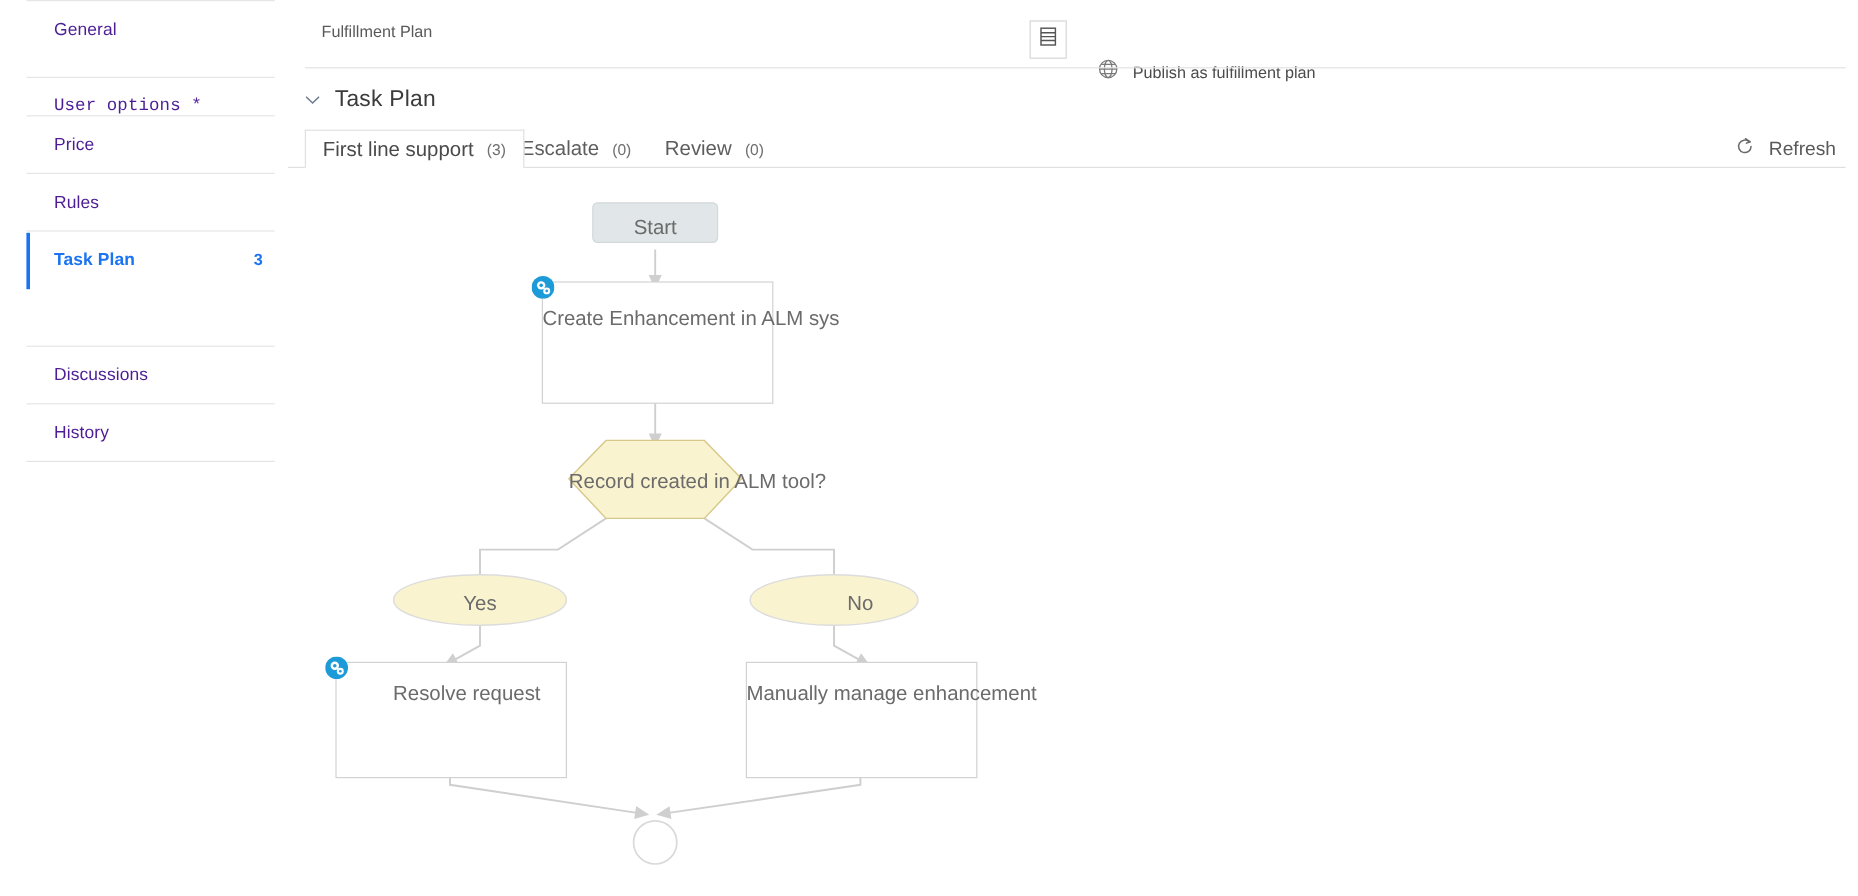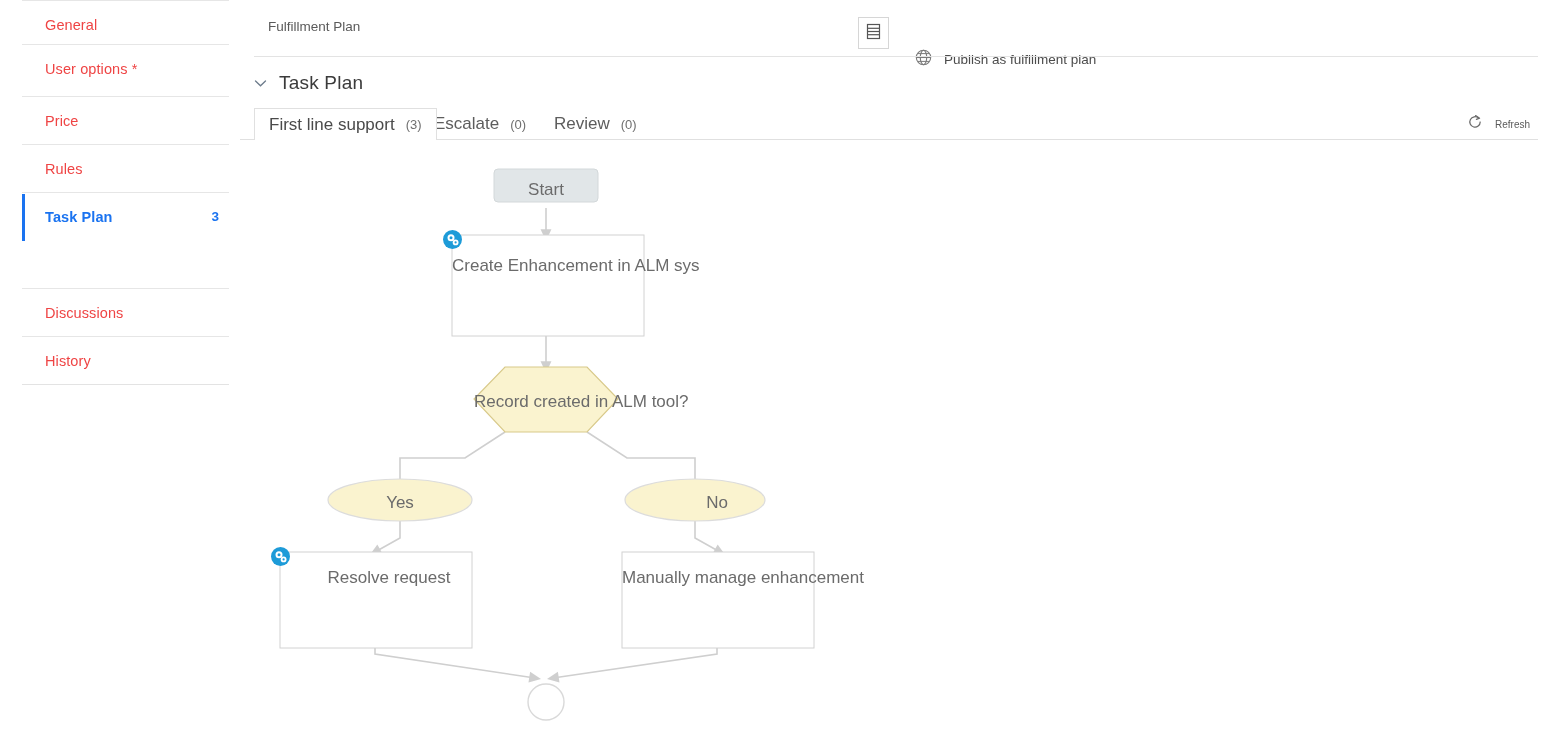--- a/index.html
+++ b/index.html
@@ -17,21 +17,21 @@
     position: absolute; left: 0; top: 0; width: 240px; height: 747px;
     background: #ffffff;
   }
   .side-item {
     position: absolute; left: 22px; width: 207px; height: 48px;
     display: flex; align-items: center;
     border-top: 1px solid #e6e6e6;
     cursor: pointer;
   }
   .side-item .side-label {
-    font-size: 14.5px; color: #ef4444; letter-spacing: .1px;
+    font-size: 14.5px; color: #4c1d95; letter-spacing: .1px;
     margin-left: 23px;
   }
   .side-item .side-count {
     position: absolute; right: 10px; font-size: 13.5px; color: #4a4a4a;
     font-weight: bold;
   }
   .side-item.active .side-label { color: #1a73f0; font-weight: bold; }
   .side-item.active .side-count { color: #1a73f0; font-weight: bold; }
   .side-accent {
     position: absolute; left: 0px; top: 1px; width: 3px; height: 47px;
@@ -106,21 +106,21 @@
   }
   .tab.sel .tab-label { color: #4a4a4a; }
   #tabs-underline {
     position: absolute; left: 0; top: 139px; width: 1298px; height: 1px;
     background: #e0e0e0;
   }
   #refresh-btn {
     position: absolute; right: 18px; top: 114px;
     display: flex; align-items: center; cursor: pointer;
   }
-  #refresh-btn .rf-label { margin-left: 12px; font-size: 10px; color: #5a5a5a; }
+  #refresh-btn .rf-label { margin-left: 12px; font-size: 16px; color: #5a5a5a; }
 
   
   #flow { position: absolute; left: 0; top: 140px; width: 1308px; height: 607px; }
   #flow svg { display: block; }
 
   .node-text {
     position: absolute; text-align: center;
     font-size: 17px; color: #6b6b6b;
     white-space: nowrap; pointer-events: none;
   }
@@ -133,21 +133,21 @@
 
 <div id="app">
 
   <div id="sidebar">
 
     <div class="side-item" style="top:0px;">
       <span class="side-label">General</span>
       <span class="side-count"></span>
     </div>
 
-    <div class="side-item" style="top:44px;">
+    <div class="side-item" style="top:64px;font-family:Liberation Mono, monospace;">
       <span class="side-label">User options *</span>
       <span class="side-count"></span>
     </div>
 
     <div class="side-item" style="top:96px;">
       <span class="side-label">Price</span>
       <span class="side-count"></span>
     </div>
 
     <div class="side-item" style="top:144px;">

